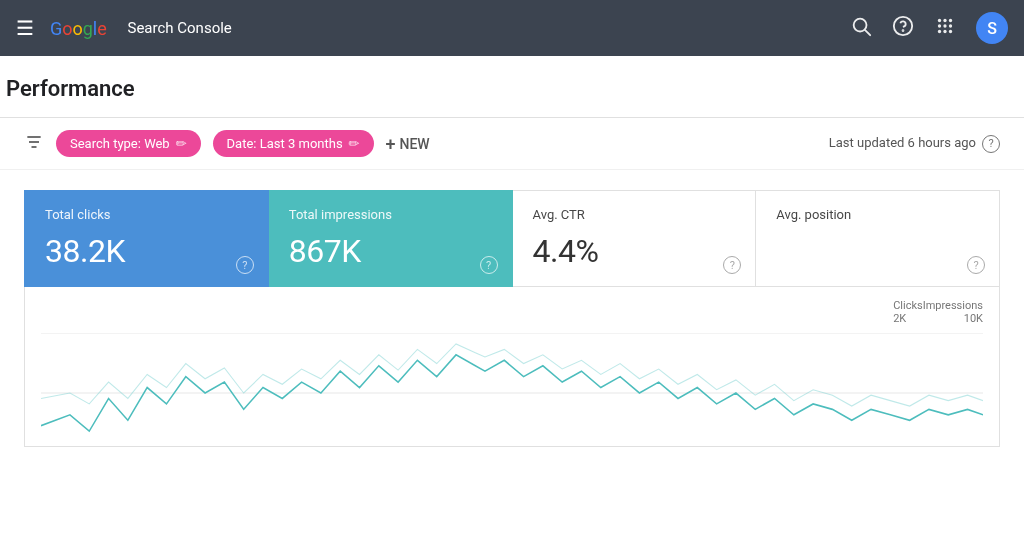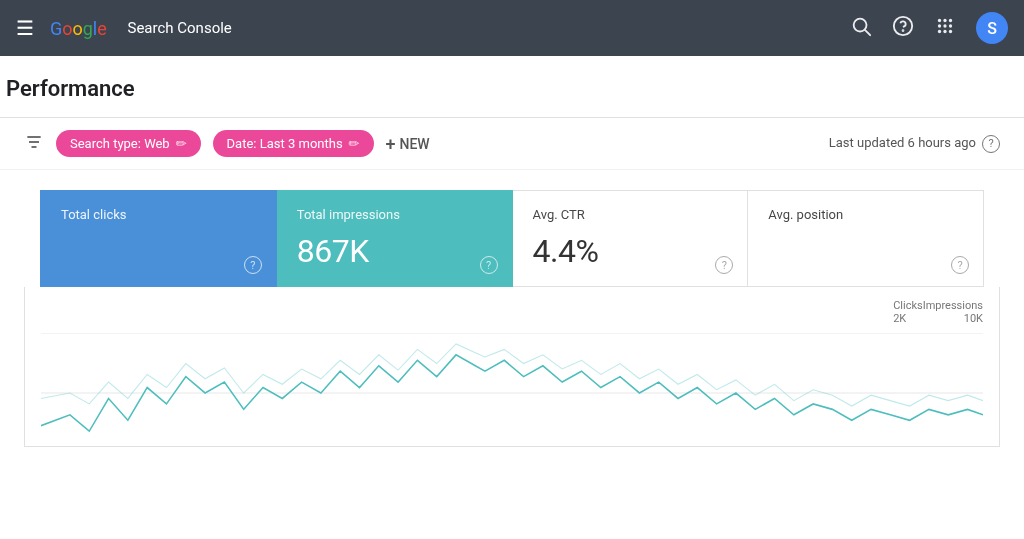--- a/index.html
+++ b/index.html
@@ -138,21 +138,21 @@
       align-items: center;
       justify-content: center;
       font-size: 11px;
       color: #777;
       cursor: pointer;
     }
 
     
     .metrics-area {
       display: flex;
-      padding: 20px 40px 0;
+      padding: 20px 24px 0;
       gap: 0;
     }
     .metric-card {
       flex: 1;
       padding: 16px 20px;
       border: 1px solid #e0e0e0;
       position: relative;
       min-width: 0;
     }
     .metric-card:not(:first-child) {
@@ -310,20 +310,21 @@
   </div>
   <div class="last-updated">
     <span>Last updated 6 hours ago</span>
     <div class="help-circle">?</div>
   </div>
 </div>
 
 <div class="metrics-area">
   <div class="metric-card blue">
     <div class="metric-label">Total clicks</div>
+    <div class="metric-value">38.2K</div>
     <div class="metric-help">?</div>
   </div>
   <div class="metric-card teal">
     <div class="metric-label">Total impressions</div>
     <div class="metric-value">867K</div>
     <div class="metric-help">?</div>
   </div>
   <div class="metric-card white">
     <div class="metric-label">Avg. CTR</div>
     <div class="metric-value">4.4%</div>

